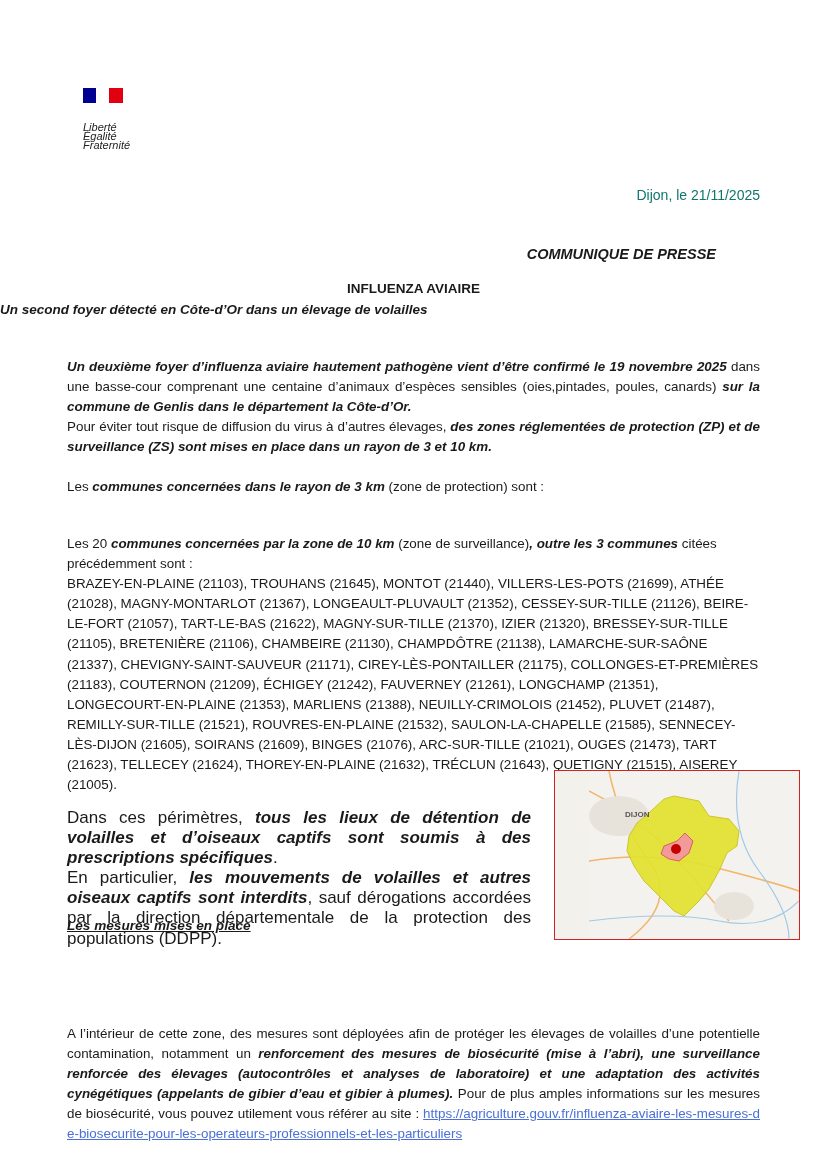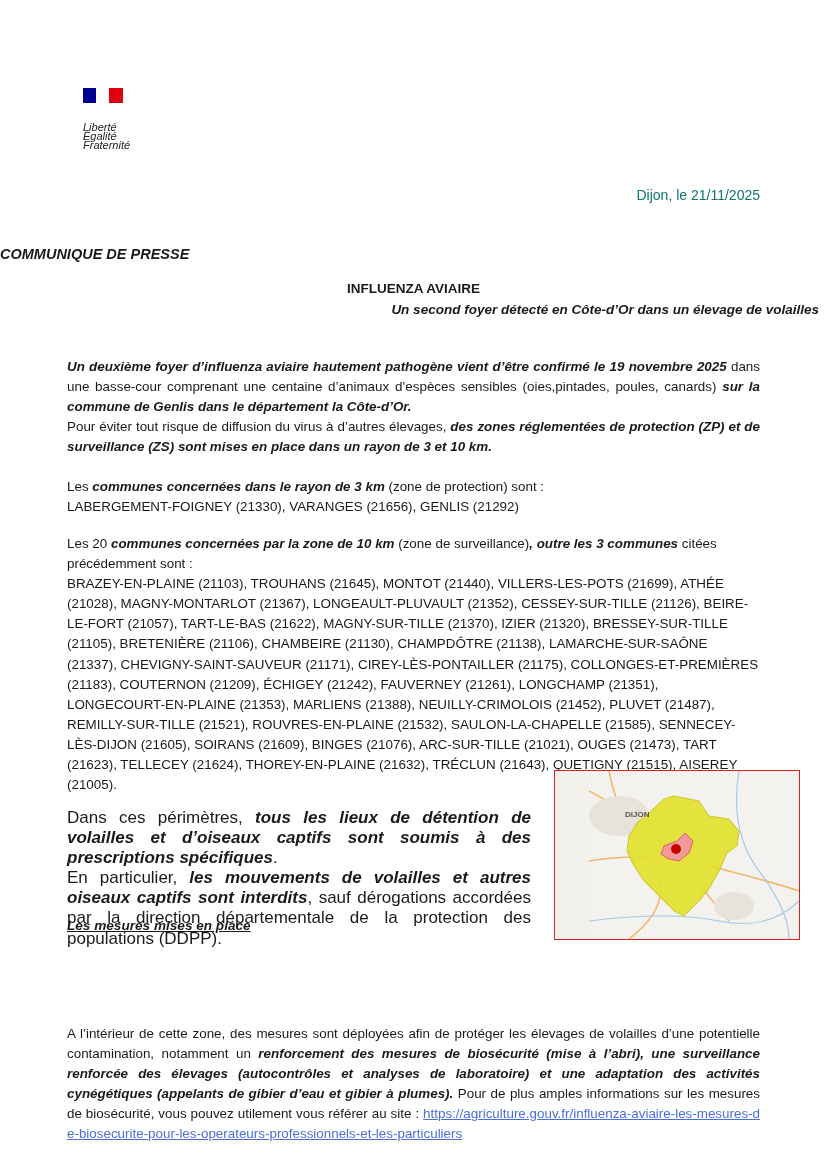--- a/index.html
+++ b/index.html
@@ -8,26 +8,26 @@
   .logo { position:absolute; left:83px; top:88px; width:100px; }
   .flag { display:flex; width:40px; height:15px; }
   .flag .b { width:13px; background:#000091; }
   .flag .w { width:13px; background:#ffffff; }
   .flag .r { width:14px; background:#e1000f; }
   .prefet { font-family:"Liberation Sans", sans-serif; font-weight:bold;
             font-size:13.5px; line-height:13.5px; margin-top:6px; color:#000; letter-spacing:0.1px; }
   .devise { font-family:Liberation Sans, sans-serif; font-style:italic;
             font-size:11px; line-height:9px; margin-top:20px; color:#222; }
   .date { position:absolute; right:67px; top:187px; font-size:14px; color:#0f766e; }
-  .title { position:absolute; left:0; width:716px; text-align:left; top:246px;
+  .title { position:absolute; left:0; width:716px; text-align:right; top:246px;
            font-weight:bold; font-style:italic; font-size:14.5px; }
   .subtitle1 { position:absolute; left:0; width:827px; text-align:center; top:281px;
            font-weight:bold; font-size:13.5px; }
-  .subtitle2 { position:absolute; left:0; width:788px; text-align:right; top:302px;
-           font-weight:bold; font-style:italic; font-size:13.5px;margin-left:31px; }
+  .subtitle2 { position:absolute; left:0; width:788px; text-align:left; top:302px;
+           font-weight:bold; font-style:italic; font-size:13.5px; }
   .body { position:absolute; left:67px; width:693px; font-size:13.4px; line-height:20.1px;
           text-align:justify; }
   .bi { font-weight:bold; font-style:italic; }
   .p1 { top:357px; }
   .p2 { top:477px; }
   .p3 { top:534px; }
   .p4 { top:808px; width:464px; font-size:17px; }
   .mesures { position:absolute; left:67px; top:918px; font-size:13.6px;
              font-weight:bold; font-style:italic; text-decoration:underline; }
   .p5 { top:982px;margin-top:42px; }
@@ -57,21 +57,20 @@
 <div class="subtitle1">INFLUENZA AVIAIRE</div>
 <div class="subtitle2">Un second foyer détecté en Côte-d’Or dans un élevage de volailles</div>
 
 <div class="body p1">
   <span class="bi">Un deuxième foyer d’influenza aviaire hautement pathogène vient d’être confirmé le 19 novembre 2025</span><span> dans une basse-cour comprenant une centaine d’animaux d’espèces sensibles (oies,pintades, poules, canards) </span><span class="bi">sur la commune de Genlis dans le département la Côte-d’Or.</span><br>
   <span>Pour éviter tout risque de diffusion du virus à d’autres élevages, </span><span class="bi">des zones réglementées de protection (ZP) et de surveillance (ZS) sont mises en place dans un rayon de 3 et 10 km.</span>
 </div>
 
 <div class="body p2">
   <span>Les </span><span class="bi">communes concernées dans le rayon de 3 km</span><span> (zone de protection) sont :</span><br>
-  <span>LABERGEMENT-FOIGNEY (21330), VARANGES (21656), GENLIS (21292)</span>
 </div>
 
 <div class="body p3" style="text-align:left;">
   <span>Les 20 </span><span class="bi">communes concernées par la zone de 10 km</span><span> (zone de surveillance)</span><span class="bi">, outre les 3 communes</span><span> citées précédemment sont :</span><br>
   <span>BRAZEY-EN-PLAINE (21103), TROUHANS (21645), MONTOT (21440), VILLERS-LES-POTS (21699), ATHÉE (21028), MAGNY-MONTARLOT (21367), LONGEAULT-PLUVAULT (21352), CESSEY-SUR-TILLE (21126), BEIRE-LE-FORT (21057), TART-LE-BAS (21622), MAGNY-SUR-TILLE (21370), IZIER (21320), BRESSEY-SUR-TILLE (21105), BRETENIÈRE (21106), CHAMBEIRE (21130), CHAMPDÔTRE (21138), LAMARCHE-SUR-SAÔNE (21337), CHEVIGNY-SAINT-SAUVEUR (21171), CIREY-LÈS-PONTAILLER (21175), COLLONGES-ET-PREMIÈRES (21183), COUTERNON (21209), ÉCHIGEY (21242), FAUVERNEY (21261), LONGCHAMP (21351), LONGECOURT-EN-PLAINE (21353), MARLIENS (21388), NEUILLY-CRIMOLOIS (21452), PLUVET (21487), REMILLY-SUR-TILLE (21521), ROUVRES-EN-PLAINE (21532), SAULON-LA-CHAPELLE (21585), SENNECEY-LÈS-DIJON (21605), SOIRANS (21609), BINGES (21076), ARC-SUR-TILLE (21021), OUGES (21473), TART (21623), TELLECEY (21624), THOREY-EN-PLAINE (21632), TRÉCLUN (21643), QUETIGNY (21515), AISEREY (21005).</span>
 </div>
 
 <div class="body p4">
   <span>Dans ces périmètres, </span><span class="bi">tous les lieux de détention de volailles et d’oiseaux captifs sont soumis à des prescriptions spécifiques</span><span>.</span><br>
   <span>En particulier, </span><span class="bi">les mouvements de volailles et autres oiseaux captifs sont interdits</span><span>, sauf dérogations accordées par la direction départementale de la protection des populations (DDPP).</span>

